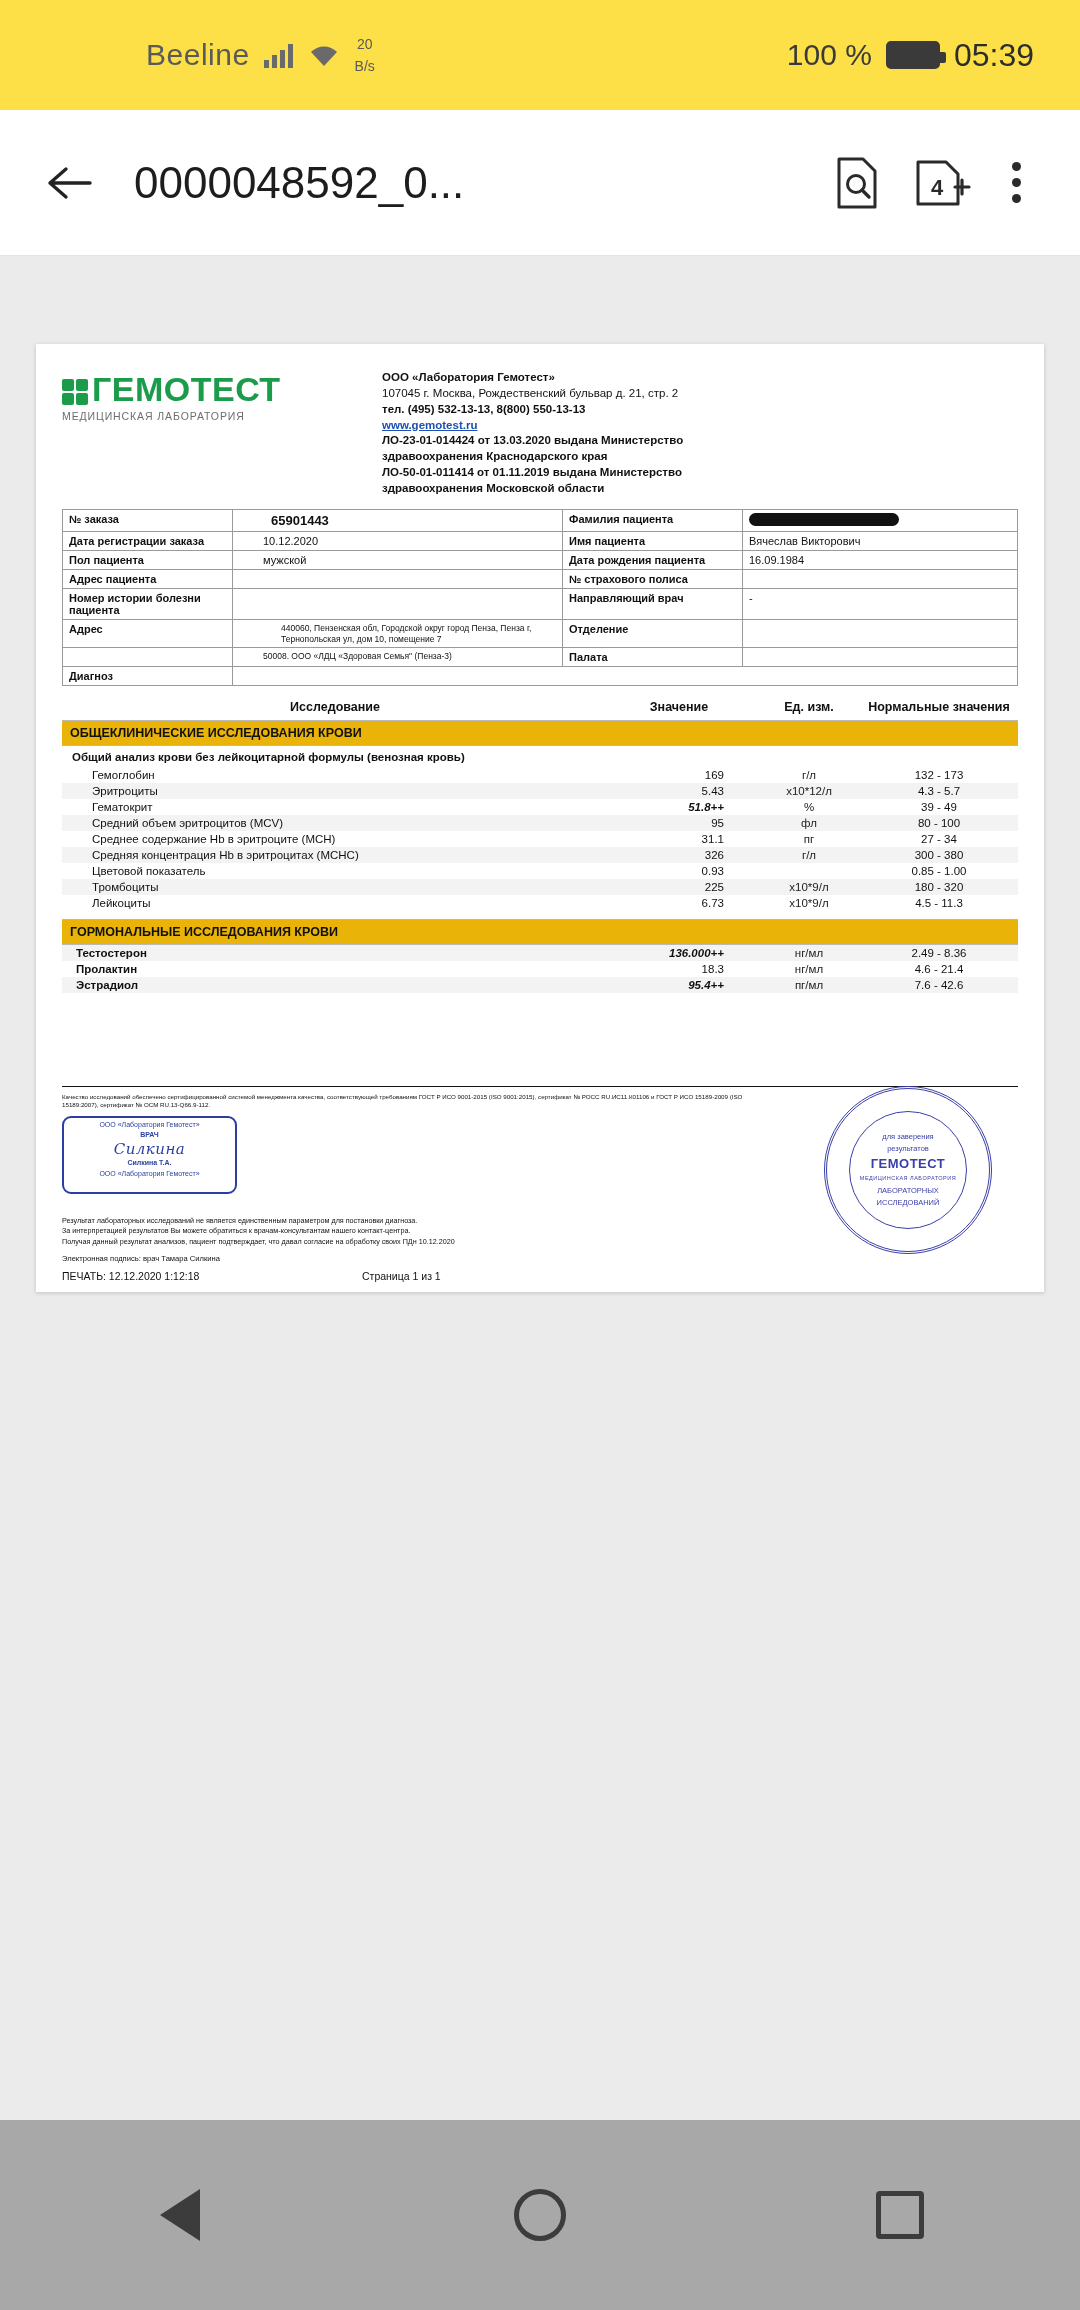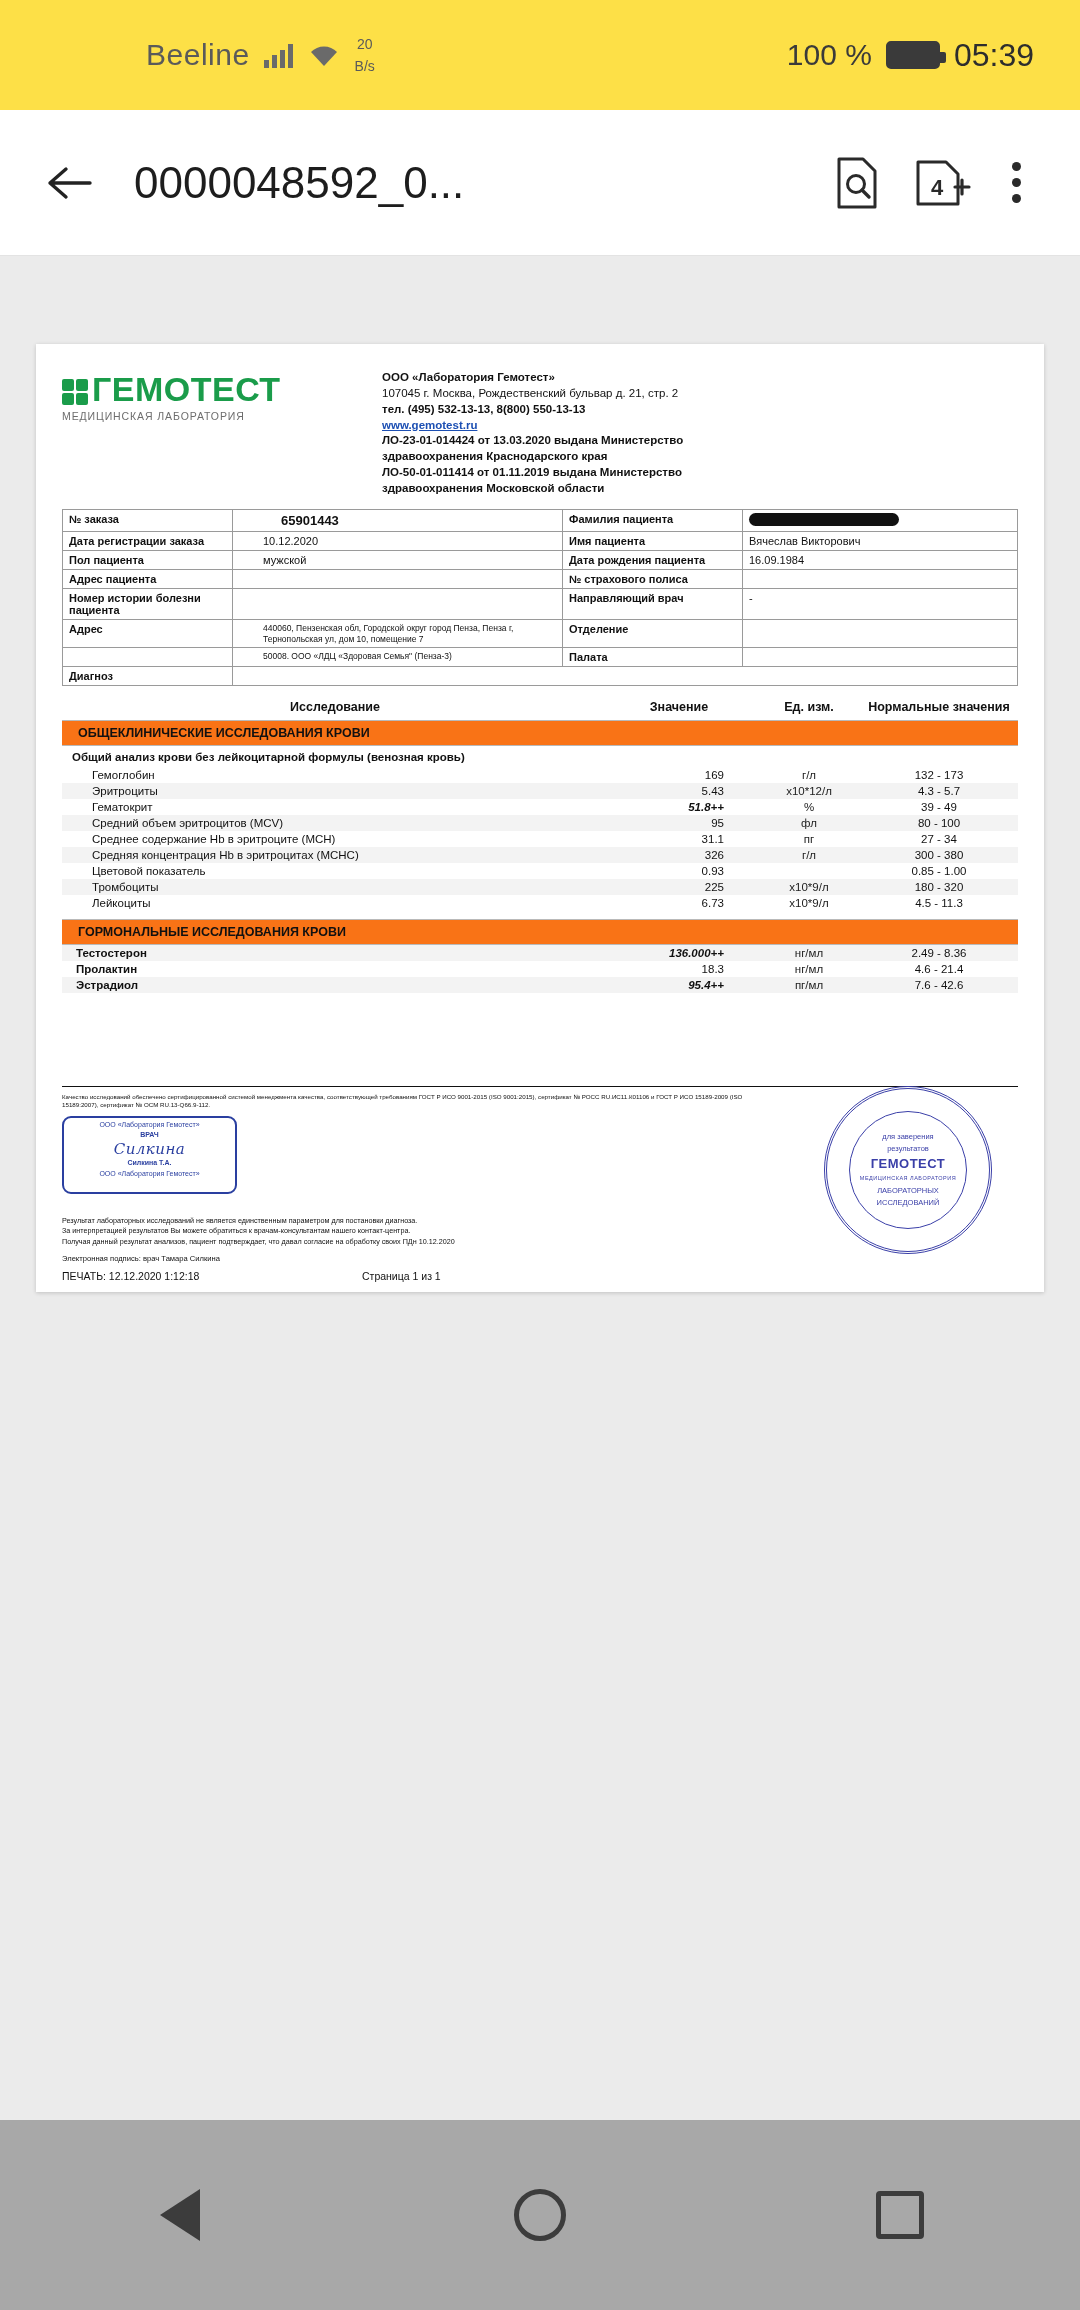--- a/index.html
+++ b/index.html
@@ -103,22 +103,22 @@
   .res-head {
     display: flex; margin-top: 14px; font-weight: bold; font-size: 12.5px;
     padding: 0 4px 5px 4px;
   }
   .res-head .c1 { flex: 1; text-align: center; }
   .res-head .c2 { width: 150px; text-align: center; }
   .res-head .c3 { width: 110px; text-align: center; }
   .res-head .c4 { width: 150px; text-align: center; line-height: 1.15; }
 
   .sec-title {
-    background: #f97316; font-weight: bold; font-size: 12.5px;
-    padding: 5px 16px; border-top: 1px solid #b9b9b9; border-bottom: 1px solid #b9b9b9;
+    background: #eab308; font-weight: bold; font-size: 12.5px;
+    padding: 5px 8px; border-top: 1px solid #b9b9b9; border-bottom: 1px solid #b9b9b9;
   }
   .sub-title { font-weight: bold; font-size: 11.5px; padding: 5px 8px 4px 10px; }
   .row { display: flex; padding: 2px 4px; font-size: 11.5px; align-items: baseline; }
   .row .c1 { flex: 1; padding-left: 26px; }
   .row .c2 { width: 150px; text-align: right; padding-right: 30px; }
   .row .c3 { width: 110px; text-align: center; color: #222; }
   .row .c4 { width: 150px; text-align: center; }
   .row.alt { background: #f3f3f3; }
   .row .c1.bold { font-weight: bold; padding-left: 10px; }
   .abn { font-weight: bold; font-style: italic; }
@@ -252,21 +252,21 @@
         <div class="b">здравоохранения Краснодарского края</div>
         <div class="b">ЛО-50-01-011414 от 01.11.2019 выдана Министерство</div>
         <div class="b">здравоохранения Московской области</div>
       </div>
     </div>
 
     <table class="pt">
       <tbody>
           <tr>
         <td class="lbl">№ заказа</td>
-        <td class="val" style="font-weight:bold;font-size:13px;padding-left:48px;">65901443</td>
+        <td class="val" style="font-weight:bold;font-size:13px;padding-left:38px;">65901443</td>
         <td class="lbl2">Фамилия пациента</td>
         <td><span class="redact"></span></td>
       </tr>
       <tr>
         <td class="lbl">Дата регистрации заказа</td>
         <td class="val" style="padding-left:30px;">10.12.2020</td>
         <td class="lbl2">Имя пациента</td>
         <td>Вячеслав Викторович</td>
       </tr>
       <tr>
@@ -282,21 +282,21 @@
         <td></td>
       </tr>
       <tr>
         <td class="lbl">Номер истории болезни пациента</td>
         <td class="val"></td>
         <td class="lbl2">Направляющий врач</td>
         <td>-</td>
       </tr>
       <tr>
         <td class="lbl">Адрес</td>
-        <td class="val tiny" style="padding-left:30px;">440060, Пензенская обл, Городской округ город Пенза, Пенза г, Тернопольская ул, дом 10, помещение 7</td>
+        <td class="val tiny" style="padding-left:48px;">440060, Пензенская обл, Городской округ город Пенза, Пенза г, Тернопольская ул, дом 10, помещение 7</td>
         <td class="lbl2">Отделение</td>
         <td></td>
       </tr>
       <tr>
         <td class="lbl"></td>
         <td class="val tiny" style="padding-left:30px;">50008. ООО «ЛДЦ «Здоровая Семья" (Пенза-3)</td>
         <td class="lbl2">Палата</td>
         <td></td>
       </tr>
       <tr>

